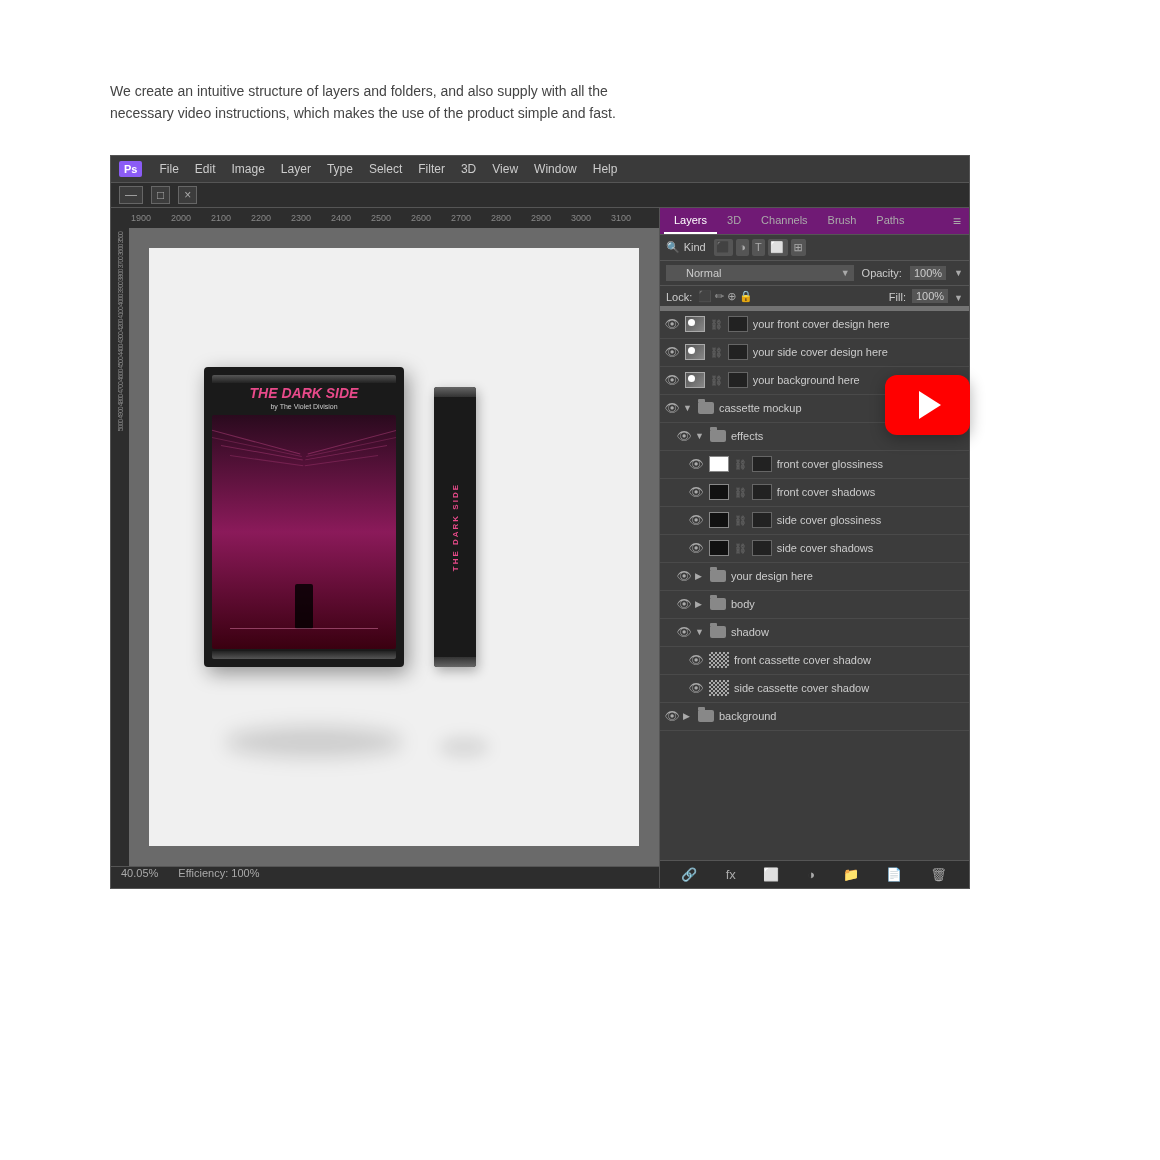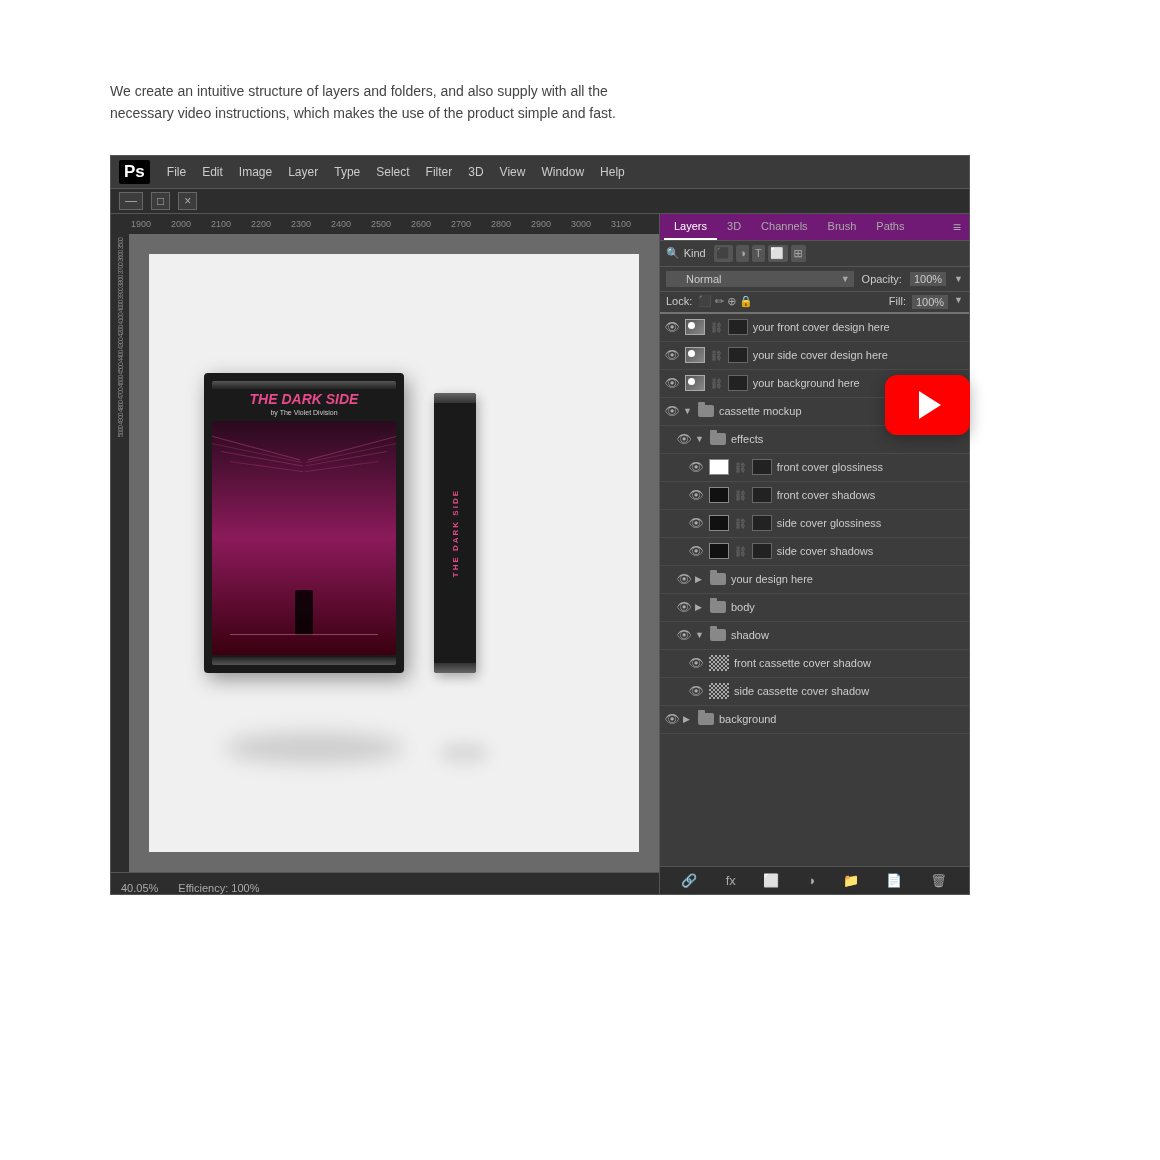--- a/index.html
+++ b/index.html
@@ -40,23 +40,23 @@
     
     .ps-menubar {
       background: #3a3a3a;
       display: flex;
       align-items: center;
       padding: 4px 8px;
       gap: 2px;
     }
 
     .ps-logo {
-      background: #000000;
+      background: #8b5cf6;
       color: #fff;
-      font-size: 17px;
+      font-size: 11px;
       font-weight: bold;
       padding: 2px 5px;
       margin-right: 8px;
       border-radius: 2px;
     }
 
     .ps-menu-item {
       color: #ccc;
       font-size: 12px;
       padding: 2px 7px;
@@ -247,21 +247,21 @@
       transform: rotate(180deg);
       text-transform: uppercase;
       letter-spacing: 2px;
     }
 
     
     .ps-statusbar {
       background: #2d2d2d;
       height: 22px;
       display: flex;
-      align-items: flex-end;
+      align-items: flex-start;
       padding: 0 10px;
       gap: 20px;
       border-top: 1px solid #555;
     }
 
     .ps-status-text {
       color: #aaa;
       font-size: 11px;
     }
 
@@ -356,25 +356,25 @@
       color: #ccc;
       font-size: 11px;
       background: #555;
       padding: 1px 4px;
       min-width: 35px;
     }
 
     
     .panel-lock-row {
       display: flex;
-      align-items: flex-start;
+      align-items: flex-end;
       padding: 3px 6px;
       gap: 6px;
       background: #3c3c3c;
-      border-bottom: 2px solid #737373;
+      border-bottom: 5px solid #737373;
     }
 
     .lock-label {
       color: #ccc;
       font-size: 11px;
     }
 
     .lock-icons {
       display: flex;
       gap: 3px;

